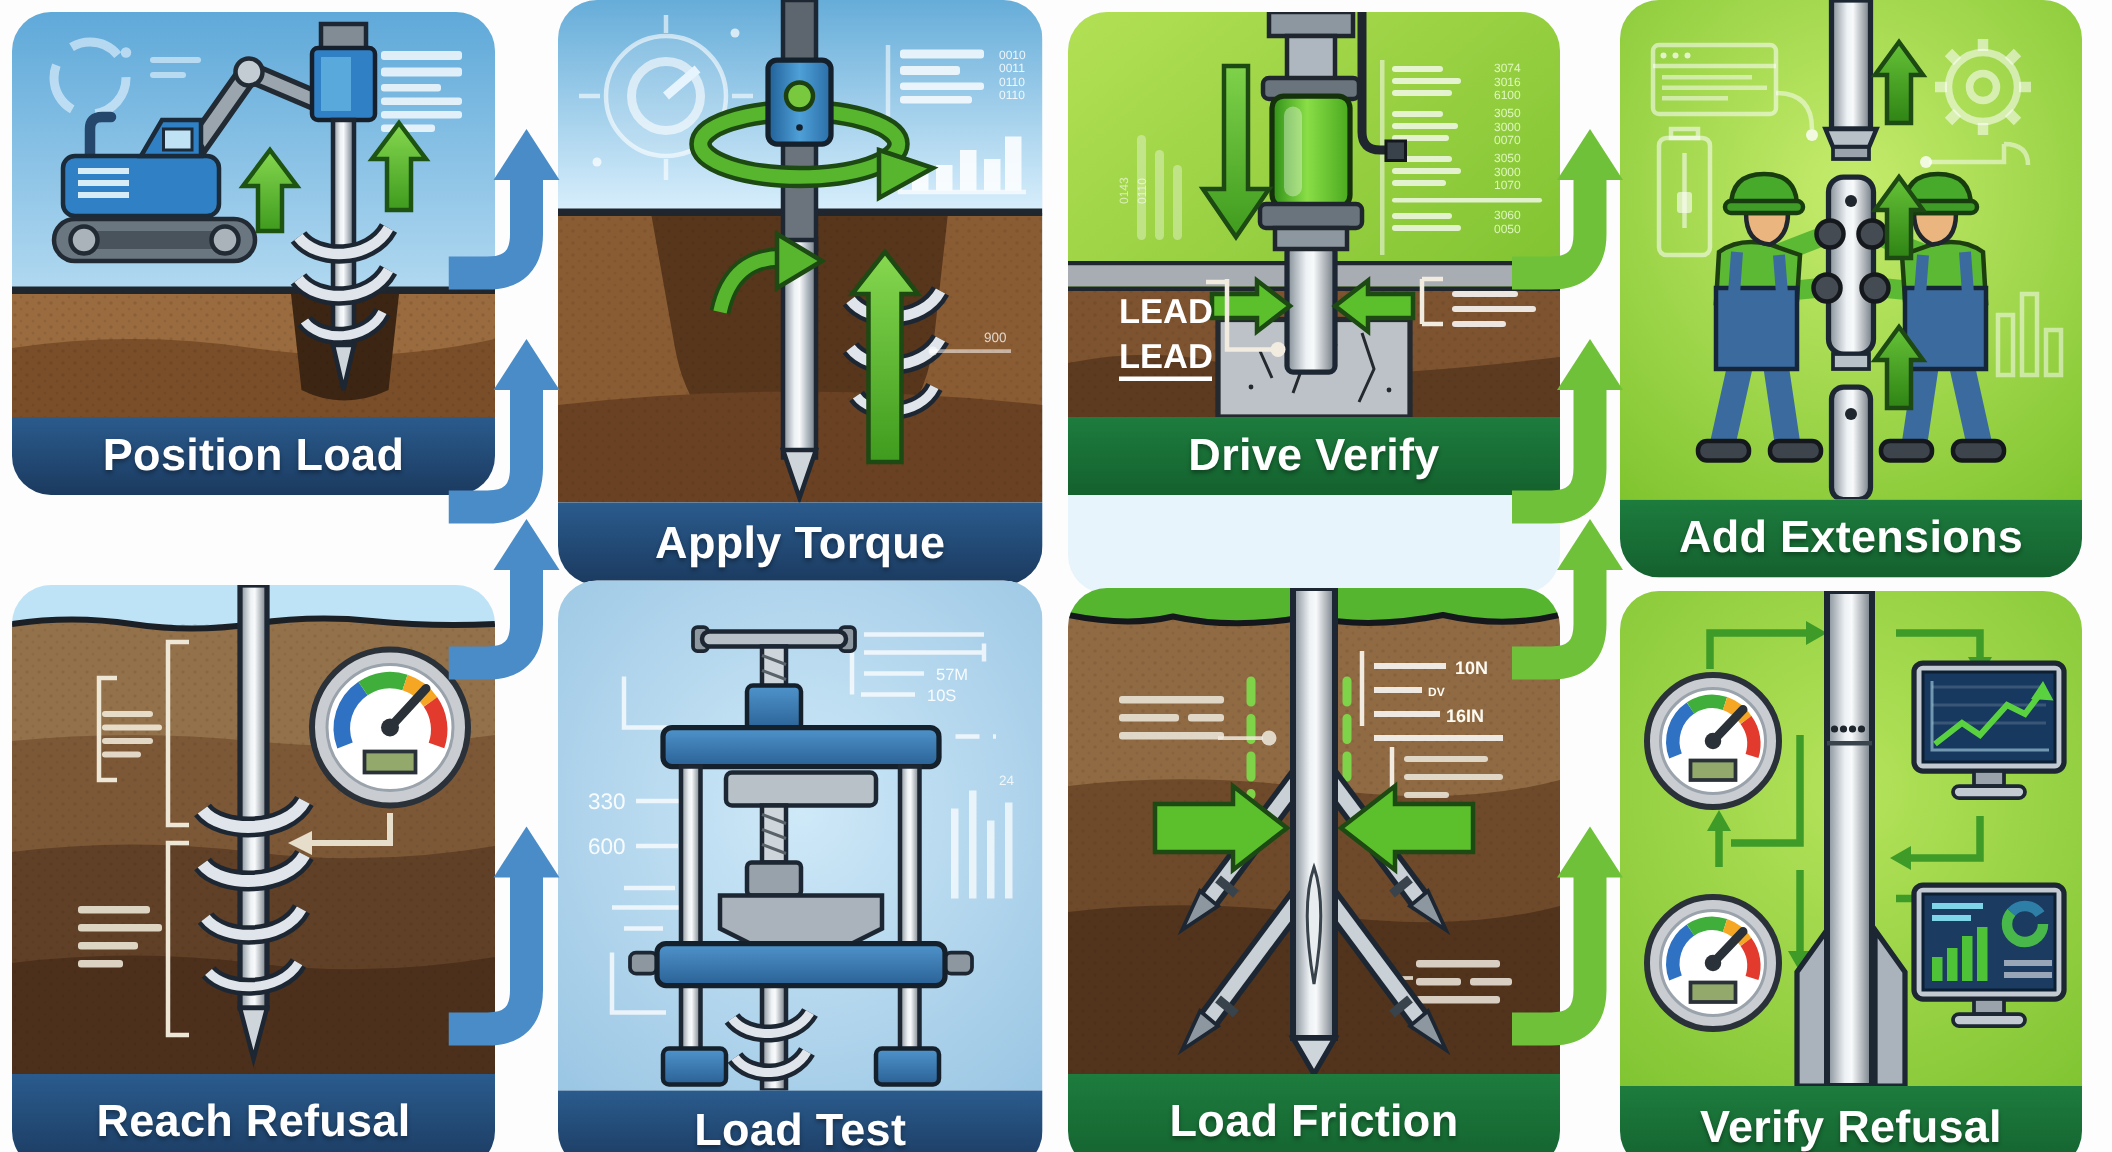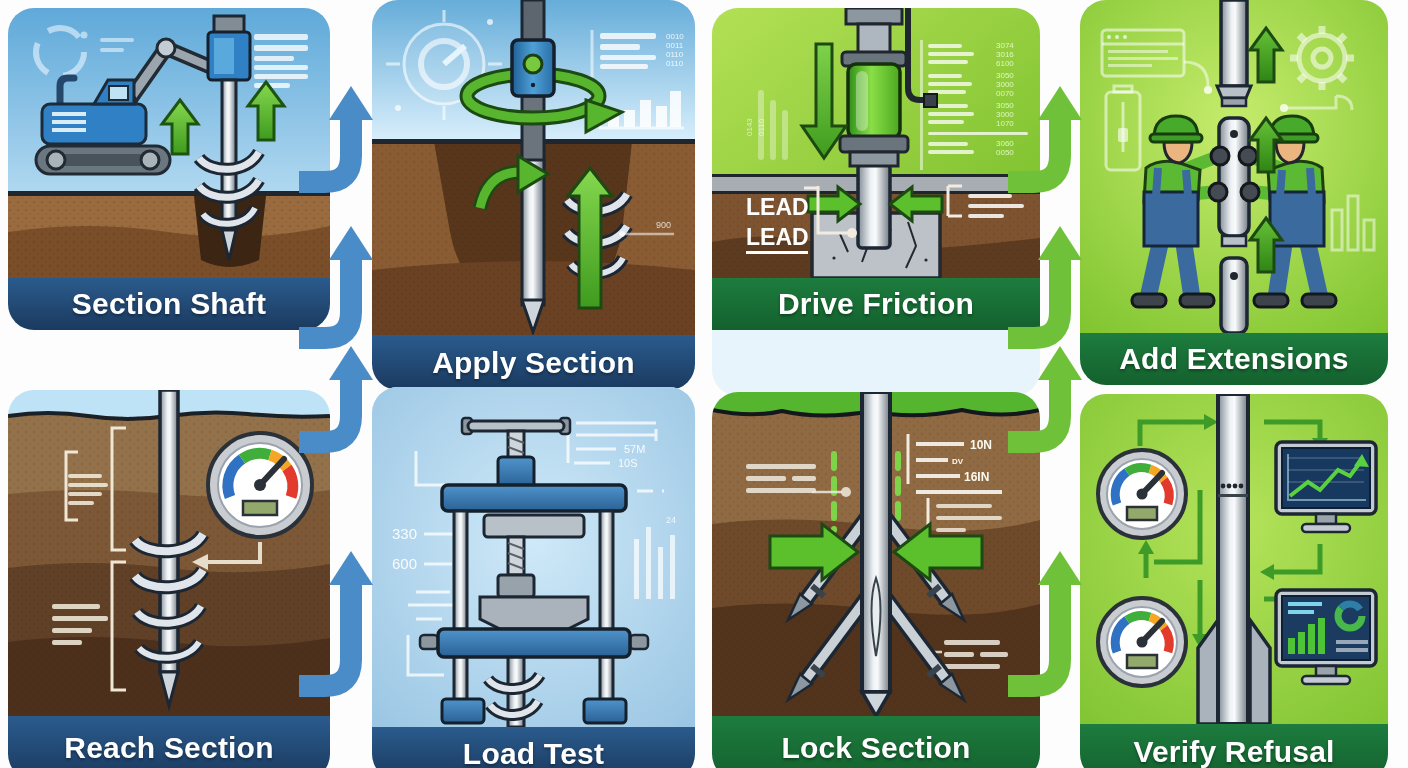--- a/index.html
+++ b/index.html
@@ -94,21 +94,21 @@
         <path d="M191,178 C203,194 239,194 251,172" fill="none" stroke="#1d2733" stroke-width="13"></path>
         <path d="M191,178 C203,194 239,194 251,172" fill="none" stroke="#dfe5ea" stroke-width="7"></path>
         <path d="M195,206 C205,220 237,220 247,200" fill="none" stroke="#1d2733" stroke-width="12"></path>
         <path d="M195,206 C205,220 237,220 247,200" fill="none" stroke="#dfe5ea" stroke-width="6"></path>
         <polygon points="214,222 228,222 221,252" fill="#cfd6db" stroke="#1d2733" stroke-width="3"></polygon>
       </g>
       <polygon points="172,92 190,116 180,116 180,146 164,146 164,116 154,116" fill="url(#p1ga)" stroke="#1e5412" stroke-width="3"></polygon>
       <polygon points="258,74 276,98 266,98 266,132 250,132 250,98 240,98" fill="url(#p1ga)" stroke="#1e5412" stroke-width="3"></polygon>
     </svg>
     <div class="caption blue" style="top:270px;height:52px;">
-      <span>Section Shaft</span>
+      <span>Position Load</span>
     </div>
   </div>
 
   <div class="panel" style="left:372px;top:0px;width:323px;height:390px;">
     <svg width="323" height="335" viewBox="0 0 323 335">
       <defs>
         <linearGradient id="p2sky" x1="0" y1="0" x2="0" y2="1">
           <stop offset="0" stop-color="#66add9"></stop>
             <stop offset="1" stop-color="#d9effc"></stop>
         </linearGradient>
@@ -193,21 +193,21 @@
         <polygon points="146,156 176,174 146,192" fill="#57b52e" stroke="#1c4a12" stroke-width="3"></polygon>
       </g>
       <polygon points="218,168 240,196 229,196 229,308 207,308 207,196 196,196" fill="url(#p2ga)" stroke="#1c4a12" stroke-width="3"></polygon>
       <g>
         <path d="M248,234 H302" stroke="rgba(255,255,255,0.55)" stroke-width="2.5"></path>
         <circle cx="250" cy="234" r="3" fill="rgba(255,255,255,0.6)"></circle>
         <text x="284" y="228" font-size="9" fill="rgba(255,255,255,0.75)">900</text>
       </g>
     </svg>
     <div class="caption blue" style="top:335px;height:55px;">
-      <span>Apply Section</span>
+      <span>Apply Torque</span>
     </div>
   </div>
 
   <div class="panel" style="left:712px;top:8px;width:328px;height:388px;">
     <svg width="328" height="270" viewBox="0 0 328 270">
       <defs>
         <linearGradient id="p3bg" x1="0" y1="0" x2="1" y2="1">
           <stop offset="0" stop-color="#b3e055"></stop>
             <stop offset="1" stop-color="#76bd2a"></stop>
         </linearGradient>
@@ -309,21 +309,21 @@
         <rect x="34" y="243" width="62" height="3" fill="#ffffff"></rect>
       </g>
       <g>
         <path d="M236,178 V208 M236,208 H250 M236,178 H250" stroke="#f2ece0" stroke-width="3" fill="none"></path>
         <rect x="256" y="186" width="44" height="4" rx="2" fill="rgba(255,255,255,0.85)"></rect>
         <rect x="256" y="196" width="56" height="4" rx="2" fill="rgba(255,255,255,0.85)"></rect>
         <rect x="256" y="206" width="36" height="4" rx="2" fill="rgba(255,255,255,0.85)"></rect>
       </g>
     </svg>
     <div class="caption green" style="top:270px;height:52px;">
-      <span>Drive Friction</span>
+      <span>Drive Verify</span>
     </div>
   </div>
 
   <div class="panel" style="left:1080px;top:0px;width:308px;height:385px;">
     <svg width="308" height="333" viewBox="0 0 308 333">
       <defs>
         <radialGradient id="p4bg" cx="50%" cy="38%" r="80%">
           <stop offset="0" stop-color="#c6ec6d"></stop>
             <stop offset="1" stop-color="#7fc42f"></stop>
         </radialGradient>
@@ -480,21 +480,21 @@
         <path d="M0,0 L24,-26" stroke="#2a3138" stroke-width="6" stroke-linecap="round"></path>
         <circle cx="0" cy="0" r="6" fill="#2a3138"></circle>
         <rect x="-17" y="16" width="34" height="14" fill="#93a86b" stroke="#2a3138" stroke-width="2.5"></rect>
       </g>
       <g>
         <path d="M252,152 V172 H198" stroke="#e6ddcb" stroke-width="4" fill="none"></path>
         <polygon points="200,164 200,180 184,172" fill="#e6ddcb"></polygon>
       </g>
     </svg>
     <div class="caption blue" style="top:326px;height:64px;">
-      <span>Reach Section</span>
+      <span>Reach Refusal</span>
     </div>
   </div>
 
   <div class="panel" style="left:372px;top:387px;width:323px;height:393px;">
     <svg width="323" height="340" viewBox="0 0 323 340">
       <defs>
         <radialGradient id="p6bg" cx="50%" cy="45%" r="80%">
           <stop offset="0" stop-color="#cfe9f8"></stop>
             <stop offset="1" stop-color="#96c3e2"></stop>
         </radialGradient>
@@ -643,21 +643,21 @@
         <polygon points="240,282 228,292 252,308" fill="#8d97a0" stroke="#1d2733" stroke-width="2.5"></polygon>
         <path d="M228,274 L216,284" stroke="#39434c" stroke-width="6"></path>
         <rect x="150" y="0" width="28" height="300" fill="url(#p7silver)" stroke="#1d2733" stroke-width="4"></rect>
         <path d="M164,186 Q173,212 164,264 Q155,212 164,186 Z" fill="#e8edf0" stroke="#39434c" stroke-width="2"></path>
         <polygon points="150,300 178,300 164,324" fill="#cfd6db" stroke="#1d2733" stroke-width="3.5"></polygon>
       </g>
       <polygon points="58,144 110,144 110,132 146,160 110,188 110,176 58,176" fill="#5cc02c" stroke="#1c4a12" stroke-width="3"></polygon>
       <polygon points="270,144 218,144 218,132 182,160 218,188 218,176 270,176" fill="#5cc02c" stroke="#1c4a12" stroke-width="3"></polygon>
     </svg>
     <div class="caption green" style="top:324px;height:64px;">
-      <span>Lock Section</span>
+      <span>Load Friction</span>
     </div>
   </div>
 
   <div class="panel" style="left:1080px;top:394px;width:308px;height:386px;">
     <svg width="308" height="330" viewBox="0 0 308 330">
       <defs>
         <radialGradient id="p8bg" cx="50%" cy="40%" r="85%">
           <stop offset="0" stop-color="#b5e35b"></stop>
             <stop offset="1" stop-color="#7cc22f"></stop>
         </radialGradient>

